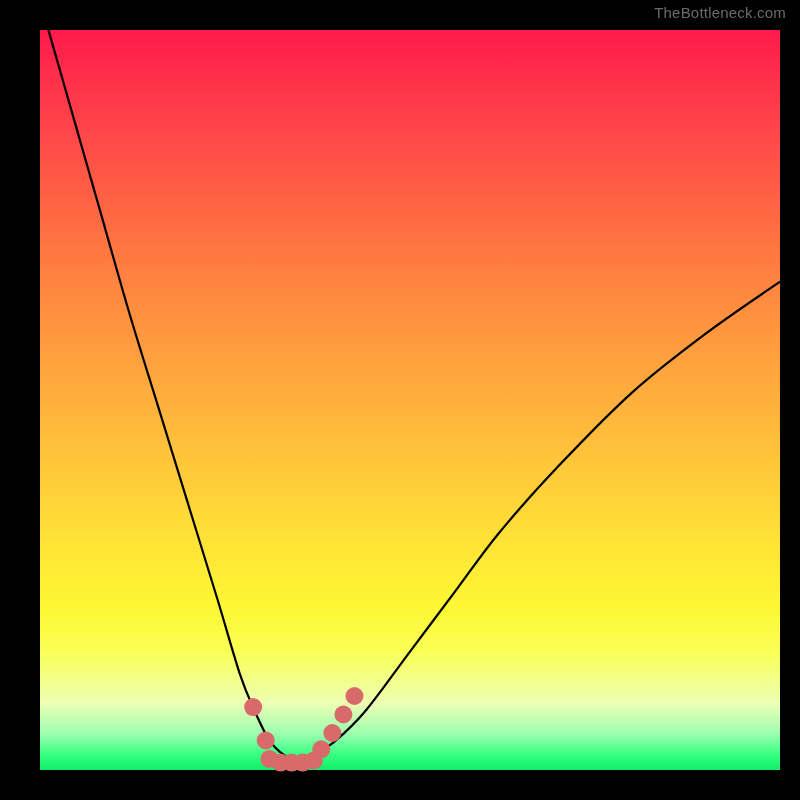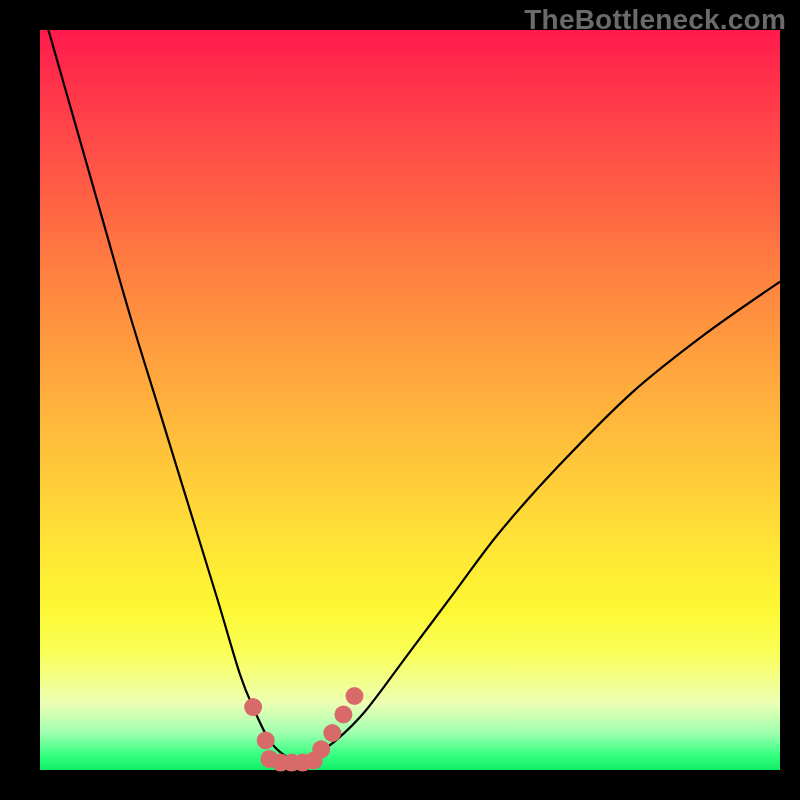--- a/index.html
+++ b/index.html
@@ -41,22 +41,22 @@
       #9fffb0 95%,
       #34ff80 98%,
       #11ee68 100%
     );
   }
   .watermark {
     position: absolute;
     top: 4px;
     right: 14px;
     color: #6b6b6b;
-    font-size: 28px;
-    font-weight: 700;
+    font-size: 15px;
+    font-weight: 400;
     letter-spacing: 0.2px;
     text-align: right;
   }
   svg.curve {
     position: absolute;
     left: 0;
     top: 0;
     width: 740px;
     height: 740px;
     overflow: visible;

